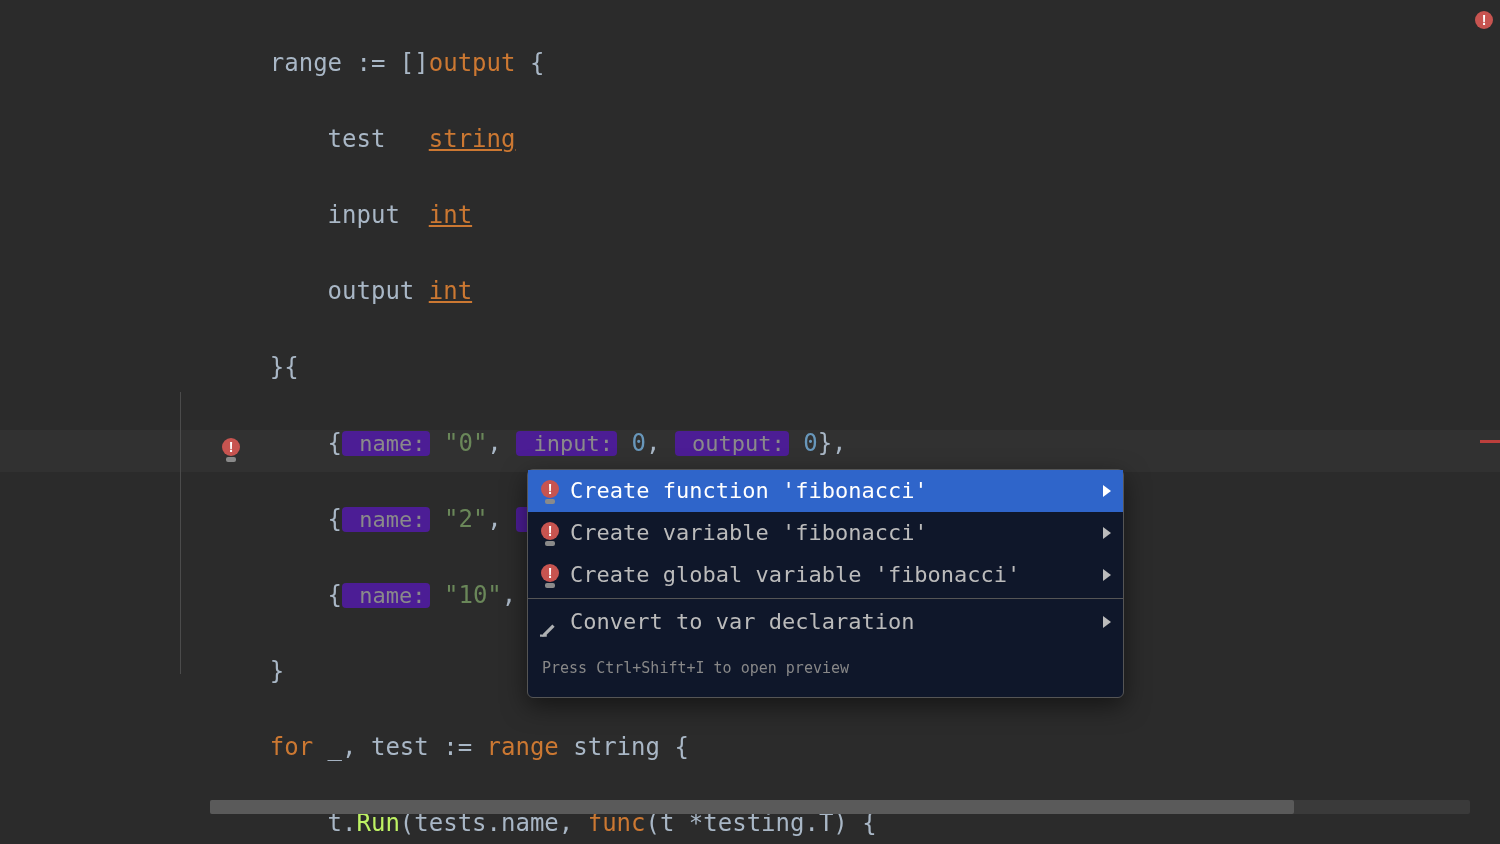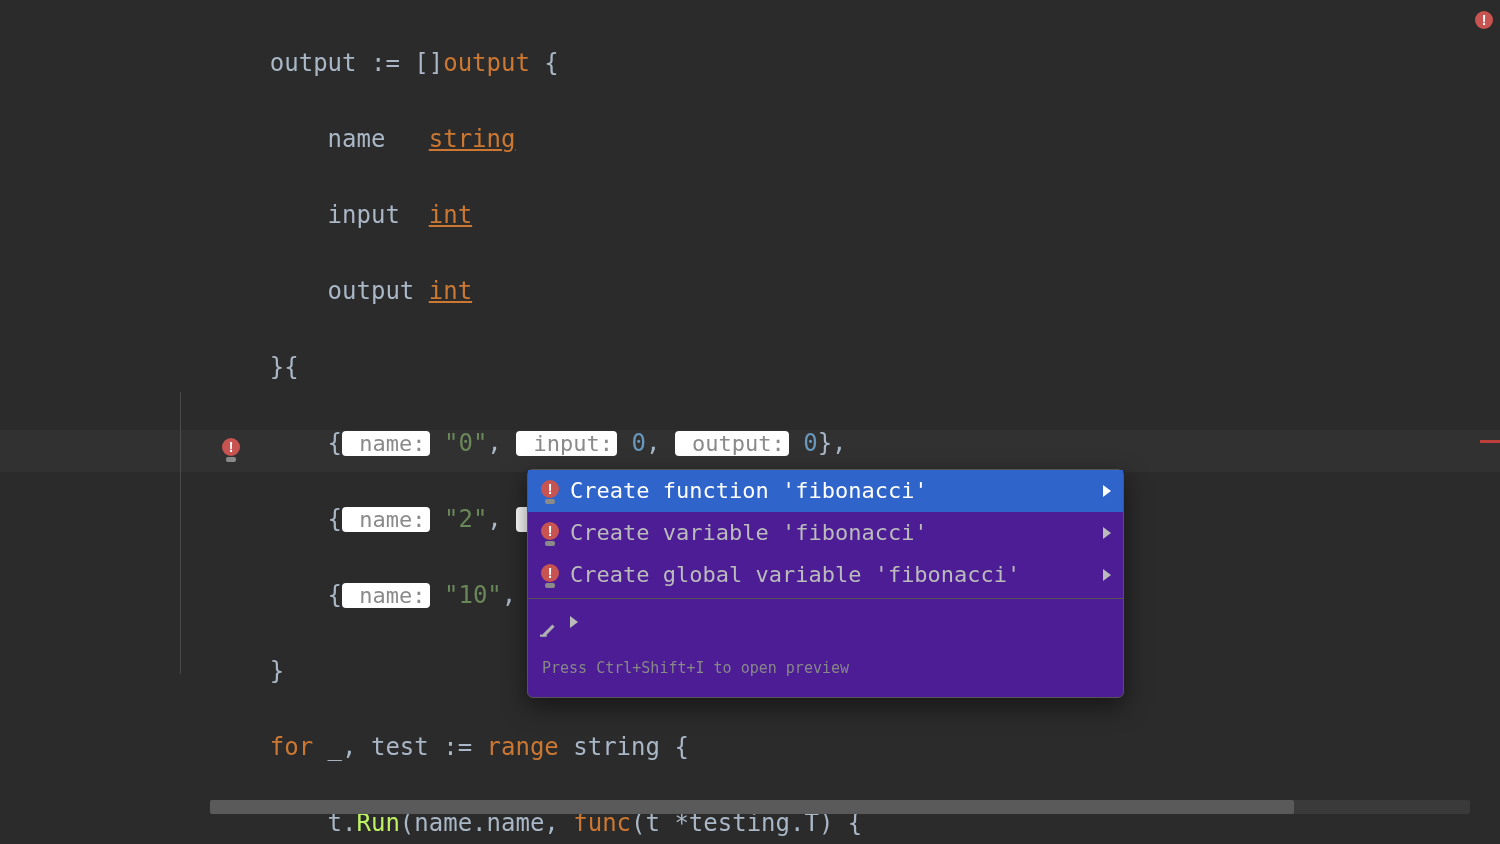--- a/index.html
+++ b/index.html
@@ -41,21 +41,21 @@
     left: 212px;
     top: 6px;
     white-space: pre;
   }
   .kw   { color: #cc7832; }
   .type { color: #cc7832; text-decoration: underline; }
   .str  { color: #6a8759; }
   .num  { color: #6897bb; }
   .fn   { color: #bef264; }
   .paramhint {
-    background: #ffffff;
+    background: #4c1d95;
     color: #8a8a8a;
     border-radius: 4px;
     padding: 0 4px;
     font-size: 22px;
   }
   .line { display: block; height: 38px; }
   .highlight-line {
     position: absolute;
     left: 0;
     top: 430px;
@@ -112,21 +112,21 @@
     width:10px; height:5px;
     background:#8a8a8a;
     border-radius:2px;
   }
   
   .popup {
     position: absolute;
     left: 527px;
     top: 469px;
     width: 597px;
-    background: #4c1d95;
+    background: #0f172a;
     border: 1px solid #555;
     border-radius: 6px;
     box-shadow: 0 8px 24px rgba(0,0,0,0.5);
     font-size: 22px;
     z-index: 100;
   }
   .popup-item {
     display: flex;
     align-items: center;
     height: 42px;
@@ -198,31 +198,31 @@
   <div class="bulb-gutter">
     <span class="err-bulb"><span class="err-circle"></span><span class="err-base"></span></span>
   </div>
 
   <div class="corner-error">
     <span class="err-bulb"><span class="err-circle"></span></span>
   </div>
   <div class="error-stripe"></div>
 
   <div class="code">
-<span class="line"><span>    output := []</span><span class="kw">output</span><span> {</span></span>
-<span class="line"><span>        name   </span><span class="type">string</span></span>
+<span class="line"><span>    range := []</span><span class="kw">output</span><span> {</span></span>
+<span class="line"><span>        test   </span><span class="type">string</span></span>
 <span class="line"><span>        input  </span><span class="type">int</span></span>
 <span class="line"><span>        output </span><span class="type">int</span></span>
 <span class="line">    }{</span>
 <span class="line"><span>        {</span><span class="paramhint"> name:</span><span> </span><span class="str">"0"</span><span>, </span><span class="paramhint"> input:</span><span> </span><span class="num">0</span><span>, </span><span class="paramhint"> output:</span><span> </span><span class="num">0</span><span>},</span></span>
 <span class="line"><span>        {</span><span class="paramhint"> name:</span><span> </span><span class="str">"2"</span><span>, </span><span class="paramhint"> input:</span><span> </span><span class="num">2</span><span>, </span><span class="paramhint"> output:</span><span> </span><span class="num">1</span><span>},</span></span>
 <span class="line"><span>        {</span><span class="paramhint"> name:</span><span> </span><span class="str">"10"</span><span>, </span><span class="paramhint"> input:</span><span> </span><span class="num">10</span><span>, </span><span class="paramhint"> output:</span><span> </span><span class="num">55</span><span>},</span></span>
 <span class="line">    }</span>
 <span class="line"><span>    </span><span class="kw">for</span><span> _, test := </span><span class="kw">range</span><span> string {</span></span>
-<span class="line"><span>        t.</span><span class="fn">Run</span><span>(name.name, </span><span class="kw">func</span><span>(t *testing.T) {</span></span>
+<span class="line"><span>        t.</span><span class="fn">Run</span><span>(tests.name, </span><span class="kw">func</span><span>(t *testing.T) {</span></span>
 
 
 
 
 
 
 
 
   </div>
 
@@ -258,20 +258,21 @@
       <span class="chevron"></span>
     </div>
     <div class="popup-sep"></div>
     <div class="popup-item">
       <span class="icon-slot">
         <span class="pencil-icon"><svg viewBox="0 0 16 16">
               <path fill="#aeb1b3" d="M2 14l1-3 8-8 2 2-8 8-3 1z"></path>
               <path fill="#aeb1b3" d="M0 12h6v2H0z"></path>
             </svg></span>
       </span>
+      <span class="label">Convert to var declaration</span>
       <span class="chevron"></span>
     </div>
     <div class="popup-hint">Press Ctrl+Shift+I to open preview</div>
   </div>
 
   <div class="hscroll-track">
     <div class="hscroll-thumb"></div>
   </div>
 
 </div>

